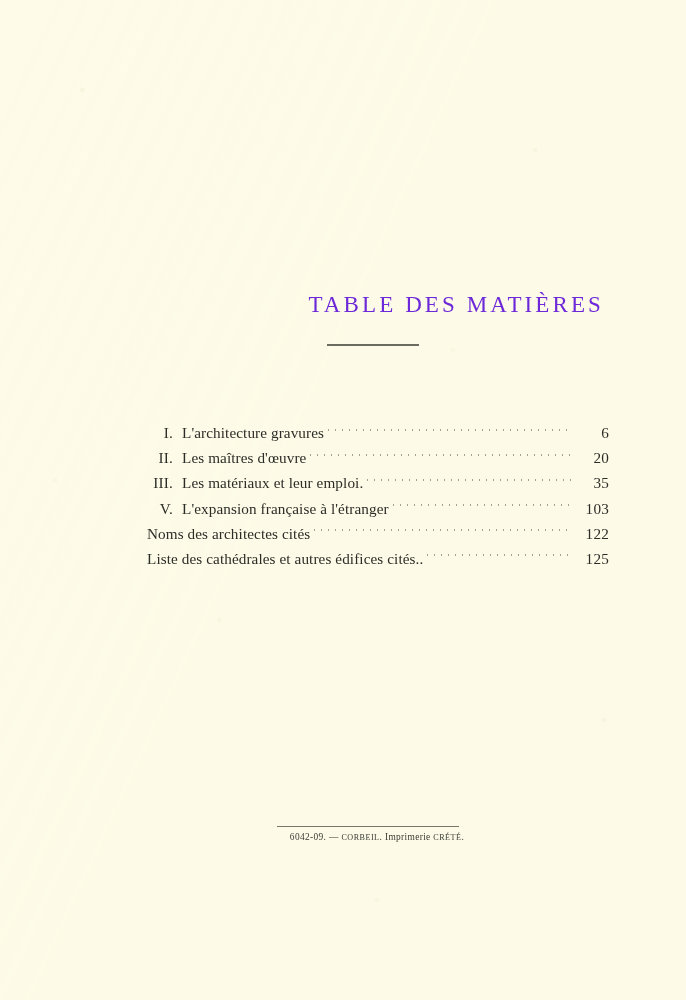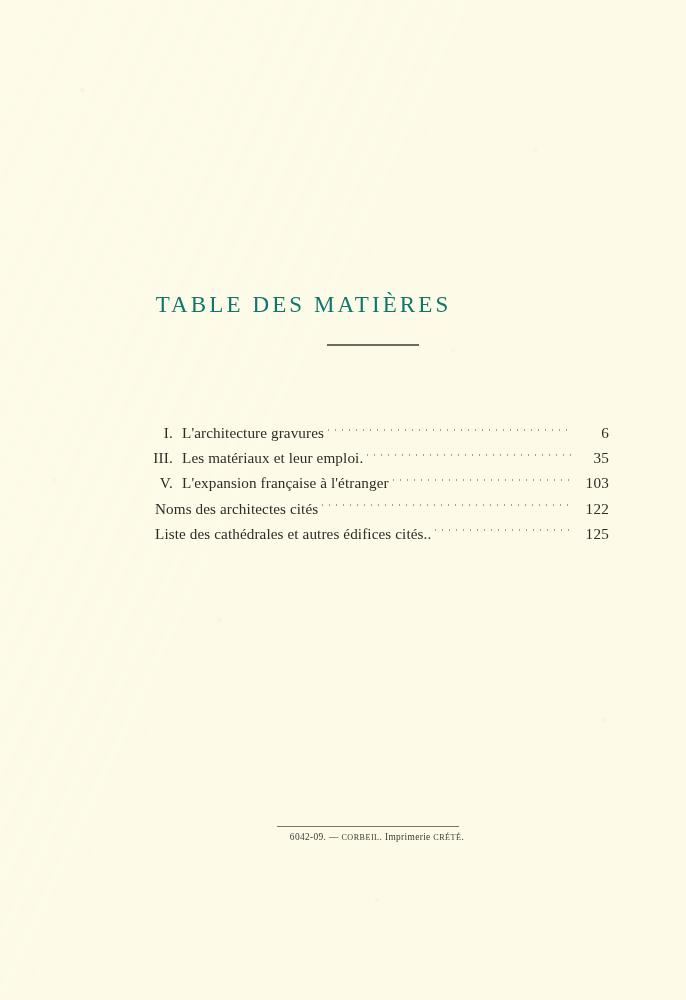--- a/index.html
+++ b/index.html
@@ -37,26 +37,26 @@
     position: absolute;
     inset: 0;
   }
 
   
   .doc-title {
     position: absolute;
     top: 277px;
     left: 0;
     width: 604px;
-    text-align: center;
+    text-align: right;
     font-size: 23px;
     line-height: 1.1;
     letter-spacing: 3.1px;
     text-indent: 3.1px;
-    color: #0f766e;
+    color: #6d28d9;
     font-weight: 400;
     white-space: nowrap;
   }
 
   .title-rule {
     position: absolute;
     top: 344px;
     left: 327px;
     width: 92px;
     height: 2px;
@@ -86,21 +86,21 @@
     text-align: right;
     padding-right: 9px;
     letter-spacing: .2px;
   }
 
   
   .toc-row.no-num .toc-label {
     margin-left: 0;
   }
   .toc-row.no-num {
-    margin-left: 12px;
+    margin-left: 4px;
   }
   .toc-row.no-num .toc-label {
     padding-left: 0;
   }
 
   .toc-label {
     flex: 0 0 auto;
     letter-spacing: .1px;
   }
 
@@ -165,20 +165,26 @@
   <div class="title-rule"></div>
 
   <div class="toc" id="toc-list">
       <div class="toc-row">
         <span class="toc-num">I.</span>
         <span class="toc-label">L'architecture gravures</span>
         <span class="toc-leader"></span>
         <span class="toc-page">6</span>
       </div>
       <div class="toc-row">
+        <span class="toc-num">II.</span>
+        <span class="toc-label">Les maîtres d'œuvre</span>
+        <span class="toc-leader"></span>
+        <span class="toc-page">20</span>
+      </div>
+      <div class="toc-row">
         <span class="toc-num">III.</span>
         <span class="toc-label">Les matériaux et leur emploi.</span>
         <span class="toc-leader"></span>
         <span class="toc-page">35</span>
       </div>
       <div class="toc-row">
         <span class="toc-num">V.</span>
         <span class="toc-label">L'expansion française à l'étranger</span>
         <span class="toc-leader"></span>
         <span class="toc-page">103</span>

